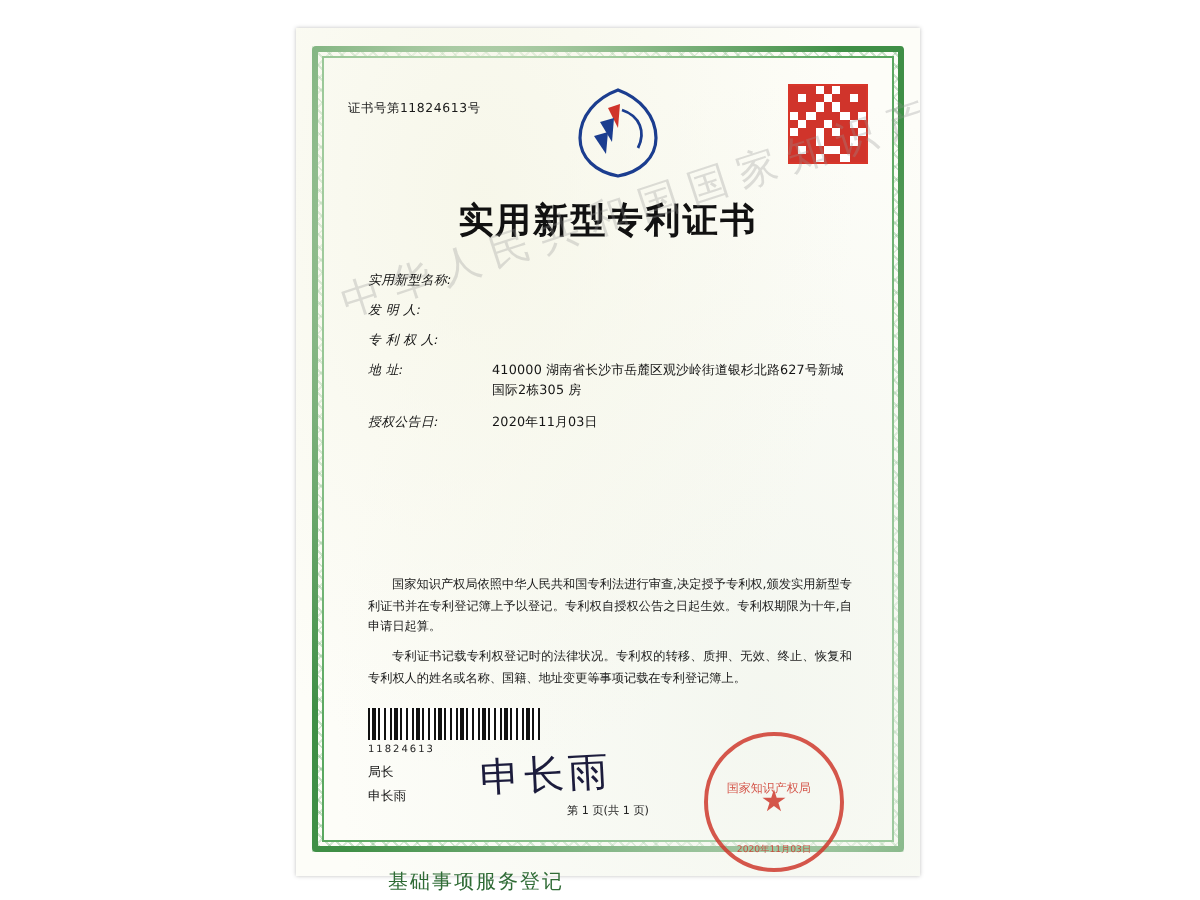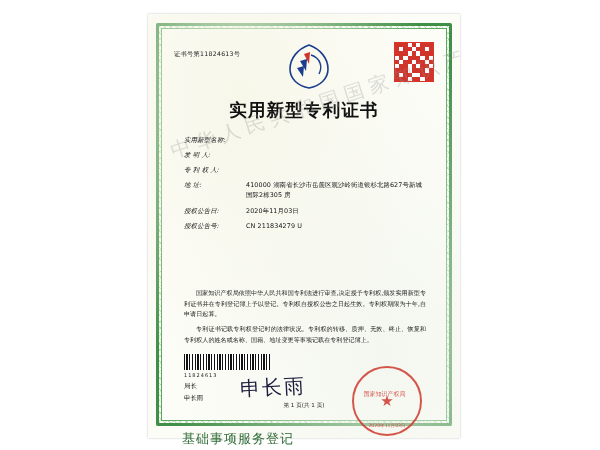--- a/index.html
+++ b/index.html
@@ -280,21 +280,21 @@
     bottom: 4px;
     text-align: center;
     font-size: 5.6px;
     color: #222;
   }
   .caption-outer {
     position: absolute;
     left: 0; right: 0;
     bottom: 2px;
     text-align: center;
-    font-size: 13px;
+    font-size: 10px;
     color: #2f6b35;
     letter-spacing: 1px;
     font-family: "DejaVu Sans", sans-serif;
   }
 </style>
 </head>
 <body>
 
 <div id="page">
 
@@ -417,24 +417,20 @@
           <div class="lbl">专 利 权 人:</div>
         </div>
         <div class="field two">
           <div class="lbl">地      址:</div>
           <div class="val">410000 湖南省长沙市岳麓区观沙岭街道银杉北路627号新城国际2栋305 房</div>
         </div>
         <div class="field">
           <div class="lbl">授权公告日:</div>
           <div class="val">2020年11月03日</div>
         </div>
-        <div class="field">
-          <div class="lbl">授权公告号:</div>
-          <div class="val">CN 211834279 U</div>
-        </div>
       </div>
 
       <div class="para">
         <p>国家知识产权局依照中华人民共和国专利法进行审查,决定授予专利权,颁发实用新型专利证书并在专利登记簿上予以登记。专利权自授权公告之日起生效。专利权期限为十年,自申请日起算。</p>
         <p>专利证书记载专利权登记时的法律状况。专利权的转移、质押、无效、终止、恢复和专利权人的姓名或名称、国籍、地址变更等事项记载在专利登记簿上。</p>
       </div>
 
       <div class="barcode"></div>
       <div class="barcode-num">11824613</div>
 

